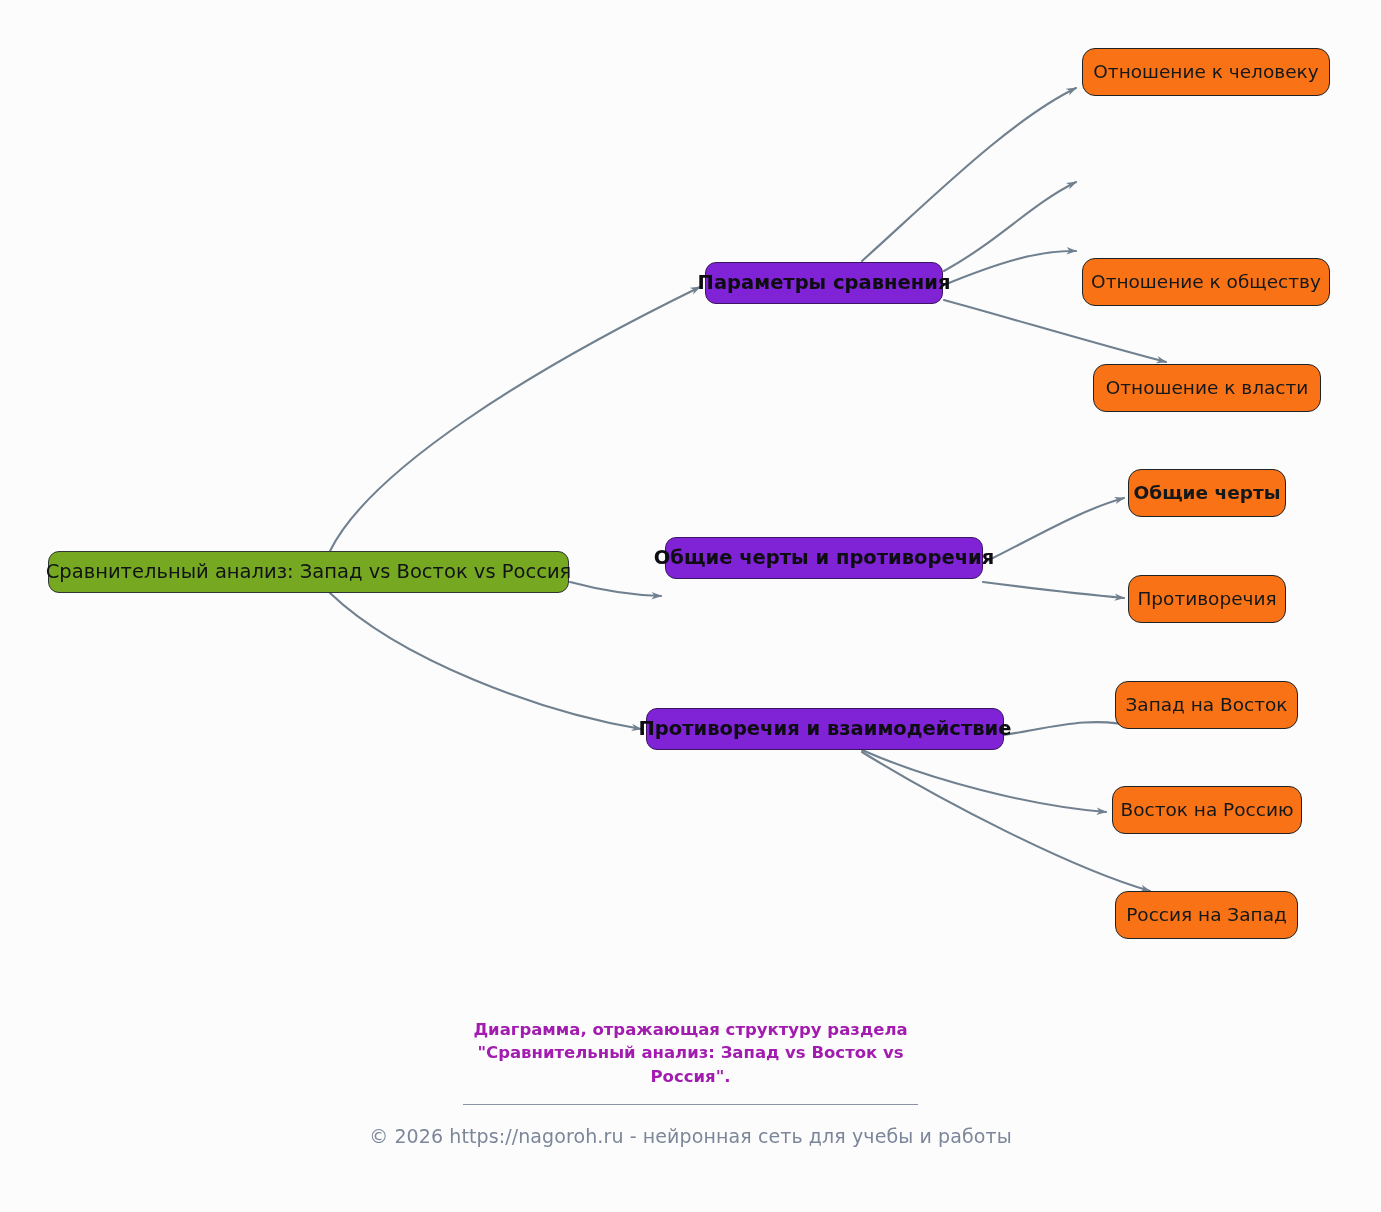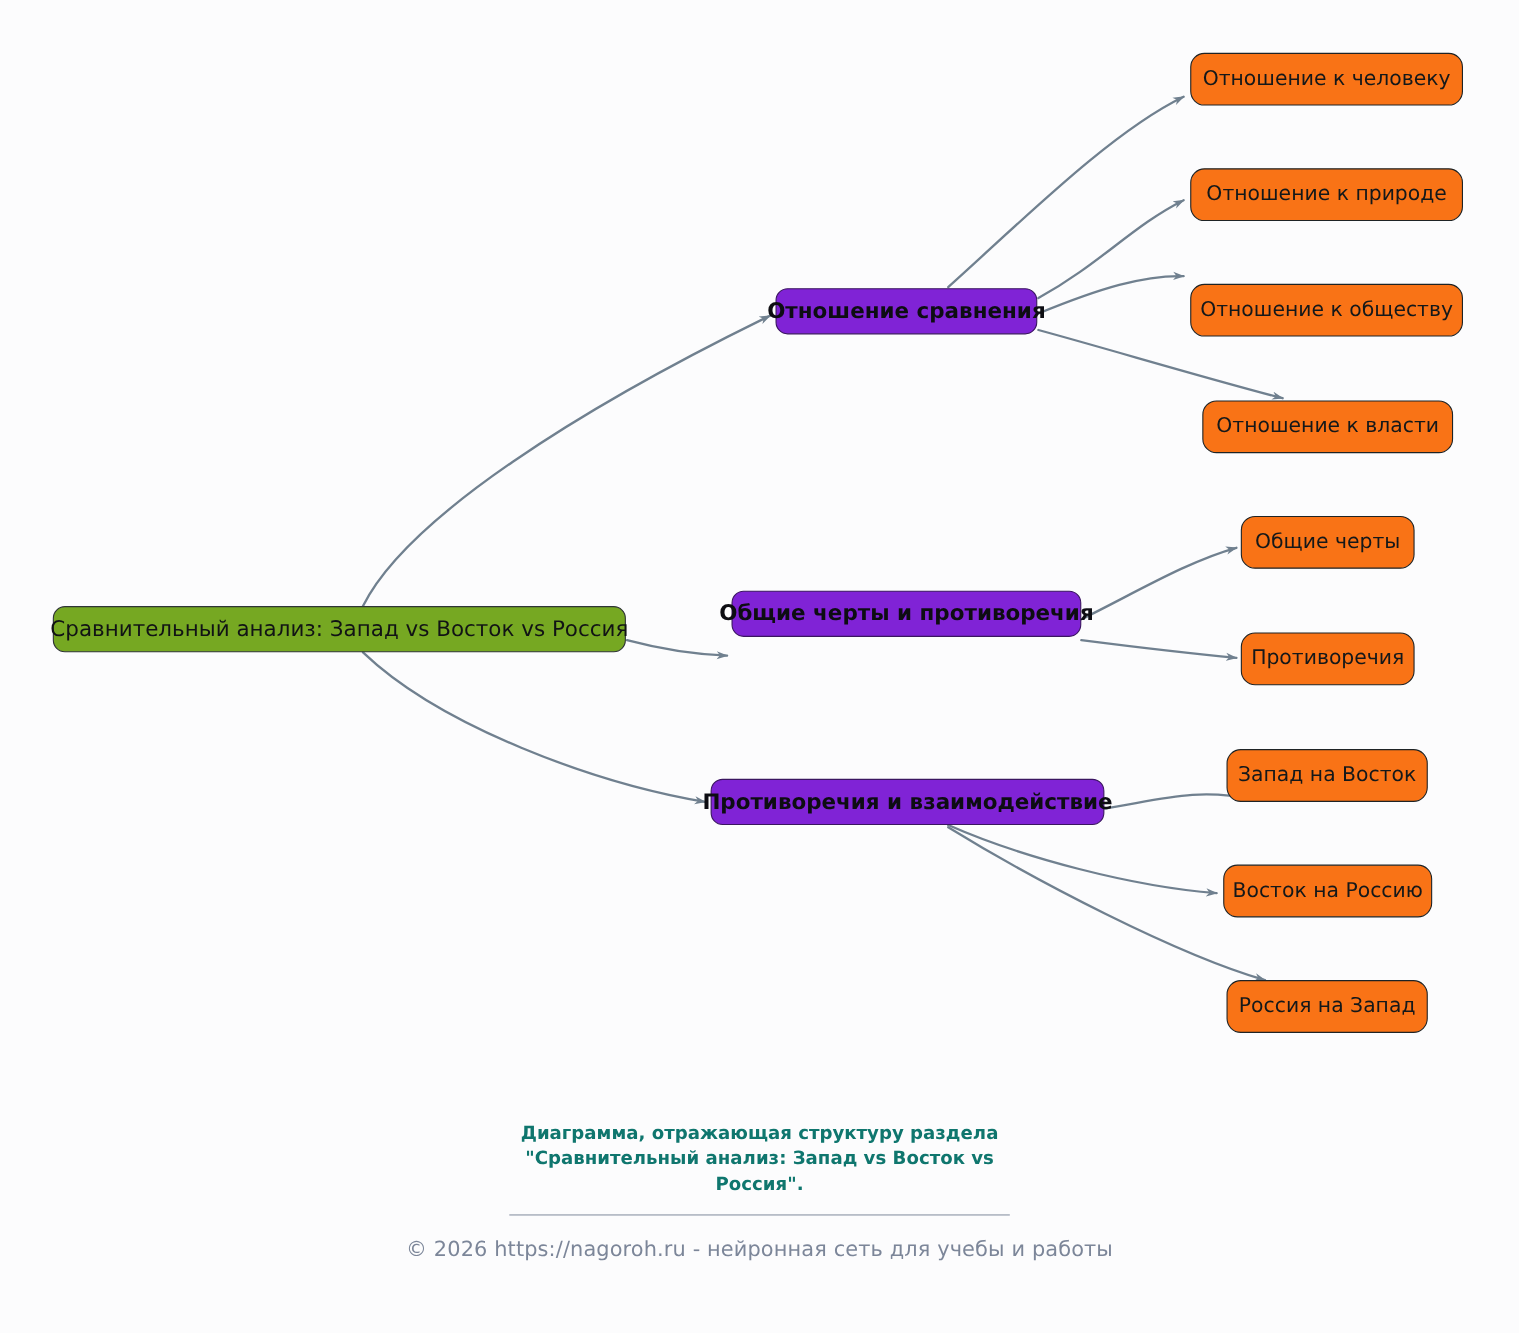--- a/index.html
+++ b/index.html
@@ -64,21 +64,21 @@
   #caption-block {
     position: absolute;
     left: 0;
     top: 1018px;
     width: 1381px;
     text-align: center;
   }
   #caption-title {
     font-size: 16.5px;
     font-weight: bold;
-    color: #0f766e;
+    color: #a21caf;
     line-height: 1.42;
     width: 480px;
     margin: 0 auto;
   }
   #caption-rule {
     width: 455px;
     height: 0;
     margin: 16px auto 0 auto;
     border-top: 1.3px solid #8a93a5;
   }
@@ -111,30 +111,29 @@
         <path d="M 983,563 C 1030,540 1080,510 1124,498" stroke="#70808f"></path>
         <path d="M 983,582 C 1030,588 1080,594 1124,598" stroke="#70808f"></path>
         <path d="M 1004,735 C 1050,728 1090,715 1137,727" stroke="#70808f"></path>
         <path d="M 862,750 C 930,780 1030,806 1106,812" stroke="#70808f"></path>
         <path d="M 862,752 C 940,800 1070,868 1150,891" stroke="#70808f"></path>
       </g>
   </svg>
 
   <div class="node node-root" style="left: 48px; top: 551px; width: 521px; height: 42px; background: rgb(118, 168, 34); border-color: rgb(47, 52, 54);">Сравнительный анализ: Запад vs Восток vs Россия</div>
 
-  <div class="node node-branch" style="left: 705px; top: 262px; width: 238px; height: 42px; background: rgb(128, 35, 214); border-color: rgb(58, 21, 96);">Отношение сравнения</div>
+  <div class="node node-branch" style="left: 705px; top: 262px; width: 238px; height: 42px; background: rgb(128, 35, 214); border-color: rgb(58, 21, 96);">Параметры сравнения</div>
 
   <div class="node node-leaf" style="left: 1082px; top: 48px; width: 248px; height: 48px;">Отношение к человеку</div>
-  <div class="node node-leaf" style="left: 1082px; top: 153px; width: 248px; height: 48px;">Отношение к природе</div>
   <div class="node node-leaf" style="left: 1082px; top: 258px; width: 248px; height: 48px;">Отношение к обществу</div>
   <div class="node node-leaf" style="left: 1093px; top: 364px; width: 228px; height: 48px;">Отношение к власти</div>
 
   <div class="node node-branch" style="left: 665px; top: 537px; width: 318px; height: 42px; background: rgb(128, 35, 214); border-color: rgb(58, 21, 96);">Общие черты и противоречия</div>
 
-  <div class="node node-leaf" style="left: 1128px; top: 469px; width: 158px; height: 48px;">Общие черты</div>
+  <div class="node node-leaf" style="left: 1128px; top: 469px; width: 158px; height: 48px; font-weight: bold;">Общие черты</div>
   <div class="node node-leaf" style="left: 1128px; top: 575px; width: 158px; height: 48px;">Противоречия</div>
 
   <div class="node node-branch" style="left: 646px; top: 708px; width: 358px; height: 42px; background: rgb(128, 35, 214); border-color: rgb(58, 21, 96);">Противоречия и взаимодействие</div>
 
   <div class="node node-leaf" style="left: 1115px; top: 681px; width: 183px; height: 48px;">Запад на Восток</div>
   <div class="node node-leaf" style="left: 1112px; top: 786px; width: 190px; height: 48px;">Восток на Россию</div>
   <div class="node node-leaf" style="left: 1115px; top: 891px; width: 183px; height: 48px;">Россия на Запад</div>
 
   <div id="caption-block">
     <div id="caption-title">

